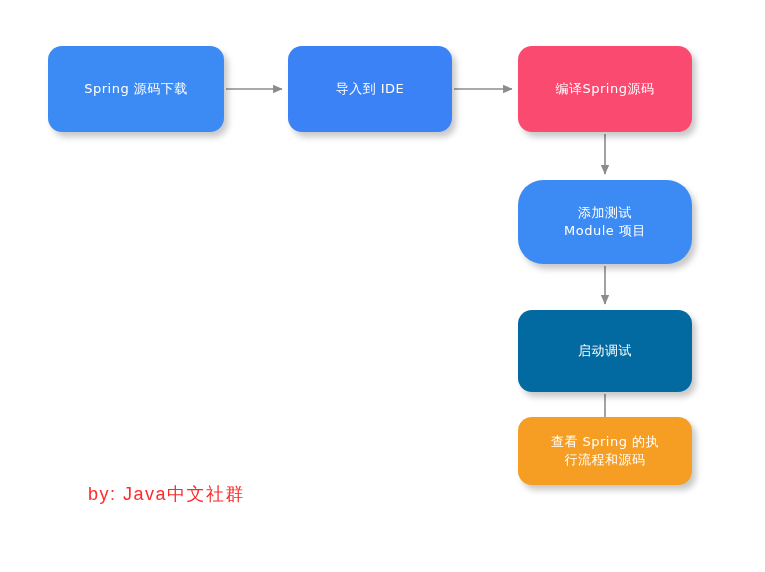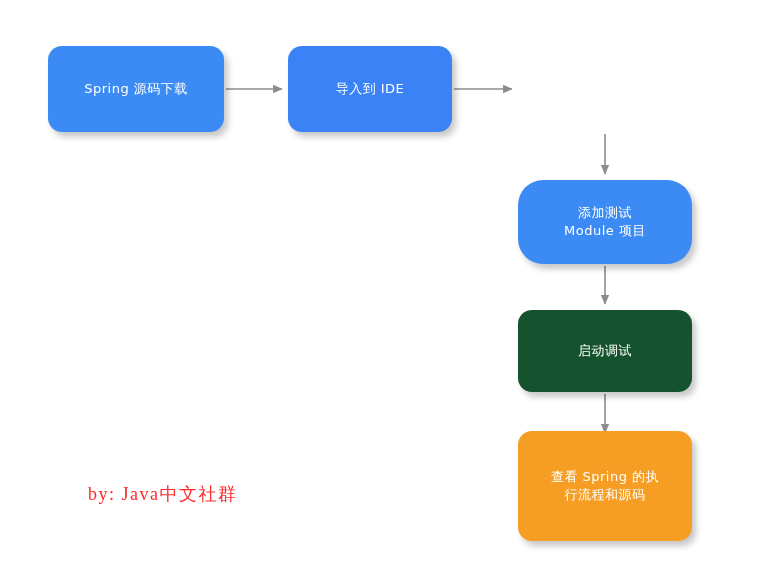--- a/index.html
+++ b/index.html
@@ -60,32 +60,32 @@
     left: 518px; top: 46px;  width: 174px; height: 86px;
     background: #FB4A70;
   }
   #node-module {
     left: 518px; top: 180px; width: 174px; height: 84px;
     background: #3C8BF5;
     border-radius: 25px;
   }
   #node-debug {
     left: 518px; top: 310px; width: 174px; height: 82px;
-    background: #14532d;
+    background: #0369a1;
   }
   #node-inspect {
-    left: 518px; top: 431px; width: 174px; height: 110px;
+    left: 518px; top: 417px; width: 174px; height: 68px;
     background: #F59E23;
   }
   #signature {
     position: absolute;
     left: 88px;
     top: 482px;
     color: #FC2B2B;
-    font-family: Liberation Serif, serif;
+    font-family: Liberation Sans, sans-serif;
     font-size: 18px;
     letter-spacing: 1.5px;
     white-space: nowrap;
     user-select: none;
   }
 </style>
 </head>
 <body>
 
 <div id="canvas">
@@ -109,20 +109,23 @@
   </svg>
 
   <div class="node" id="node-download">
     <span class="label">Spring 源码下载</span>
   </div>
 
   <div class="node" id="node-import">
     <span class="label">导入到 IDE</span>
   </div>
 
+  <div class="node" id="node-compile">
+    <span class="label">编译Spring源码</span>
+  </div>
 
   <div class="node" id="node-module">
     <span class="label">添加测试
 Module 项目</span>
   </div>
 
   <div class="node" id="node-debug">
     <span class="label">启动调试</span>
   </div>
 

